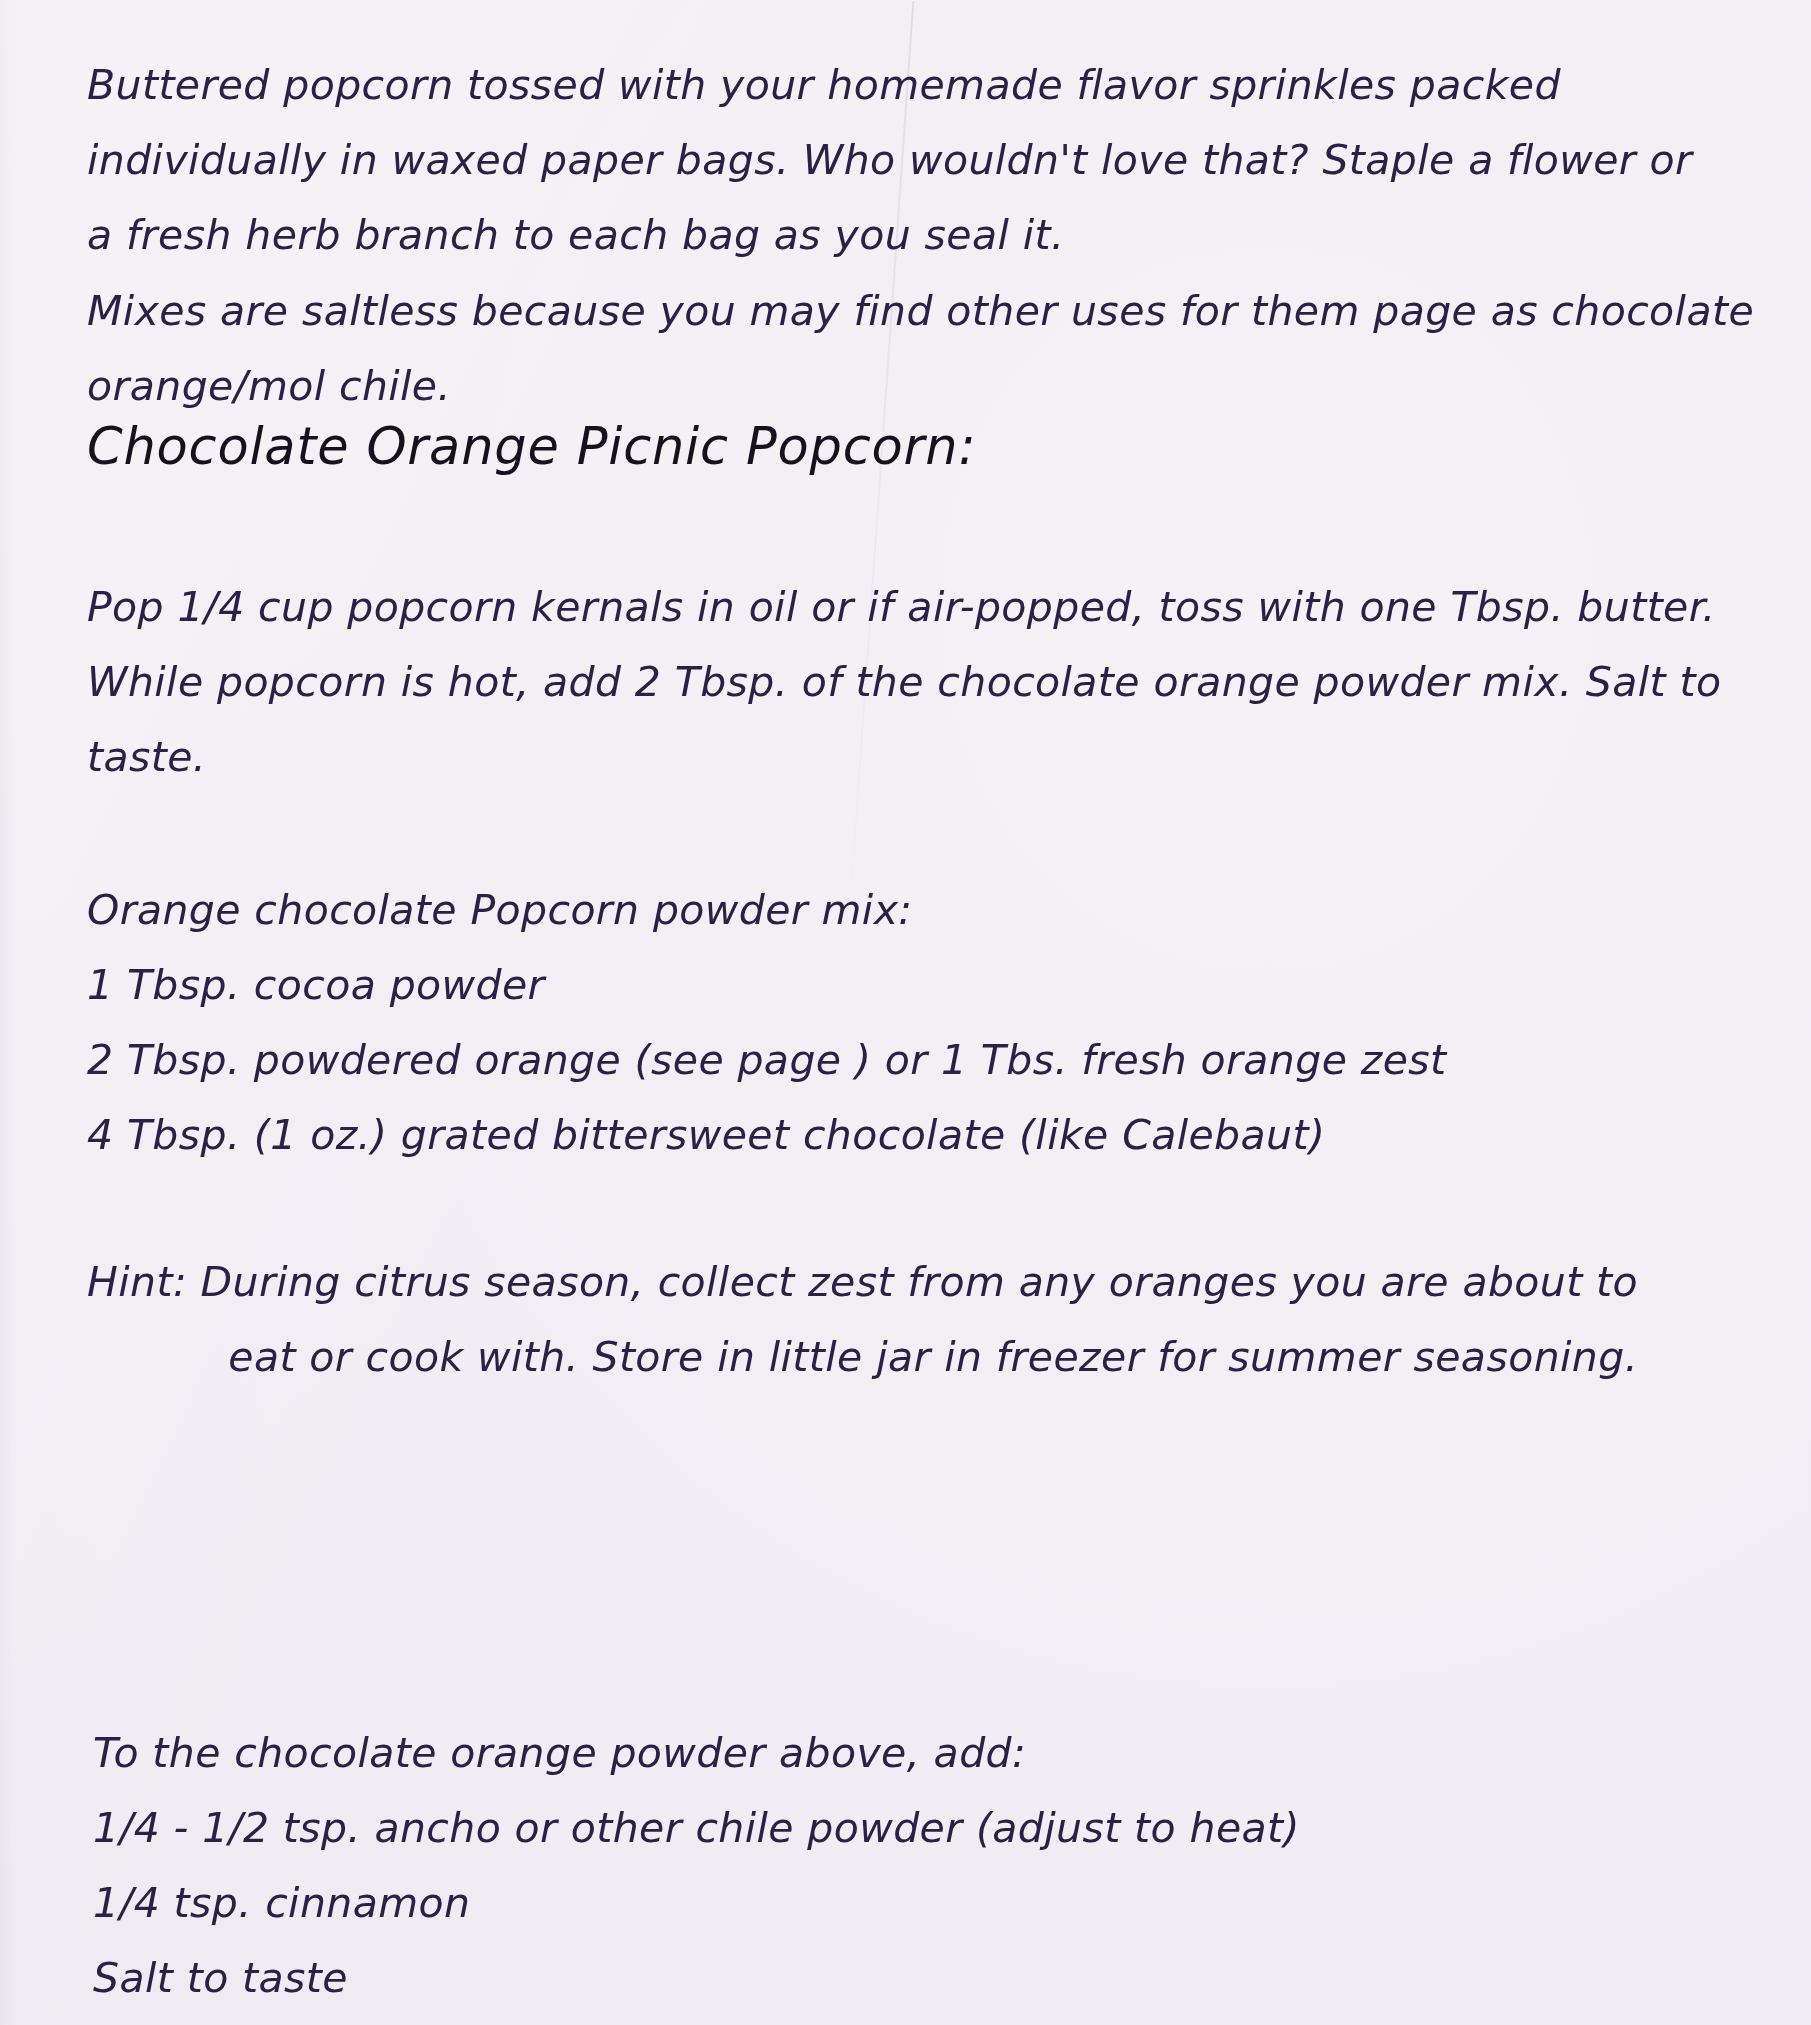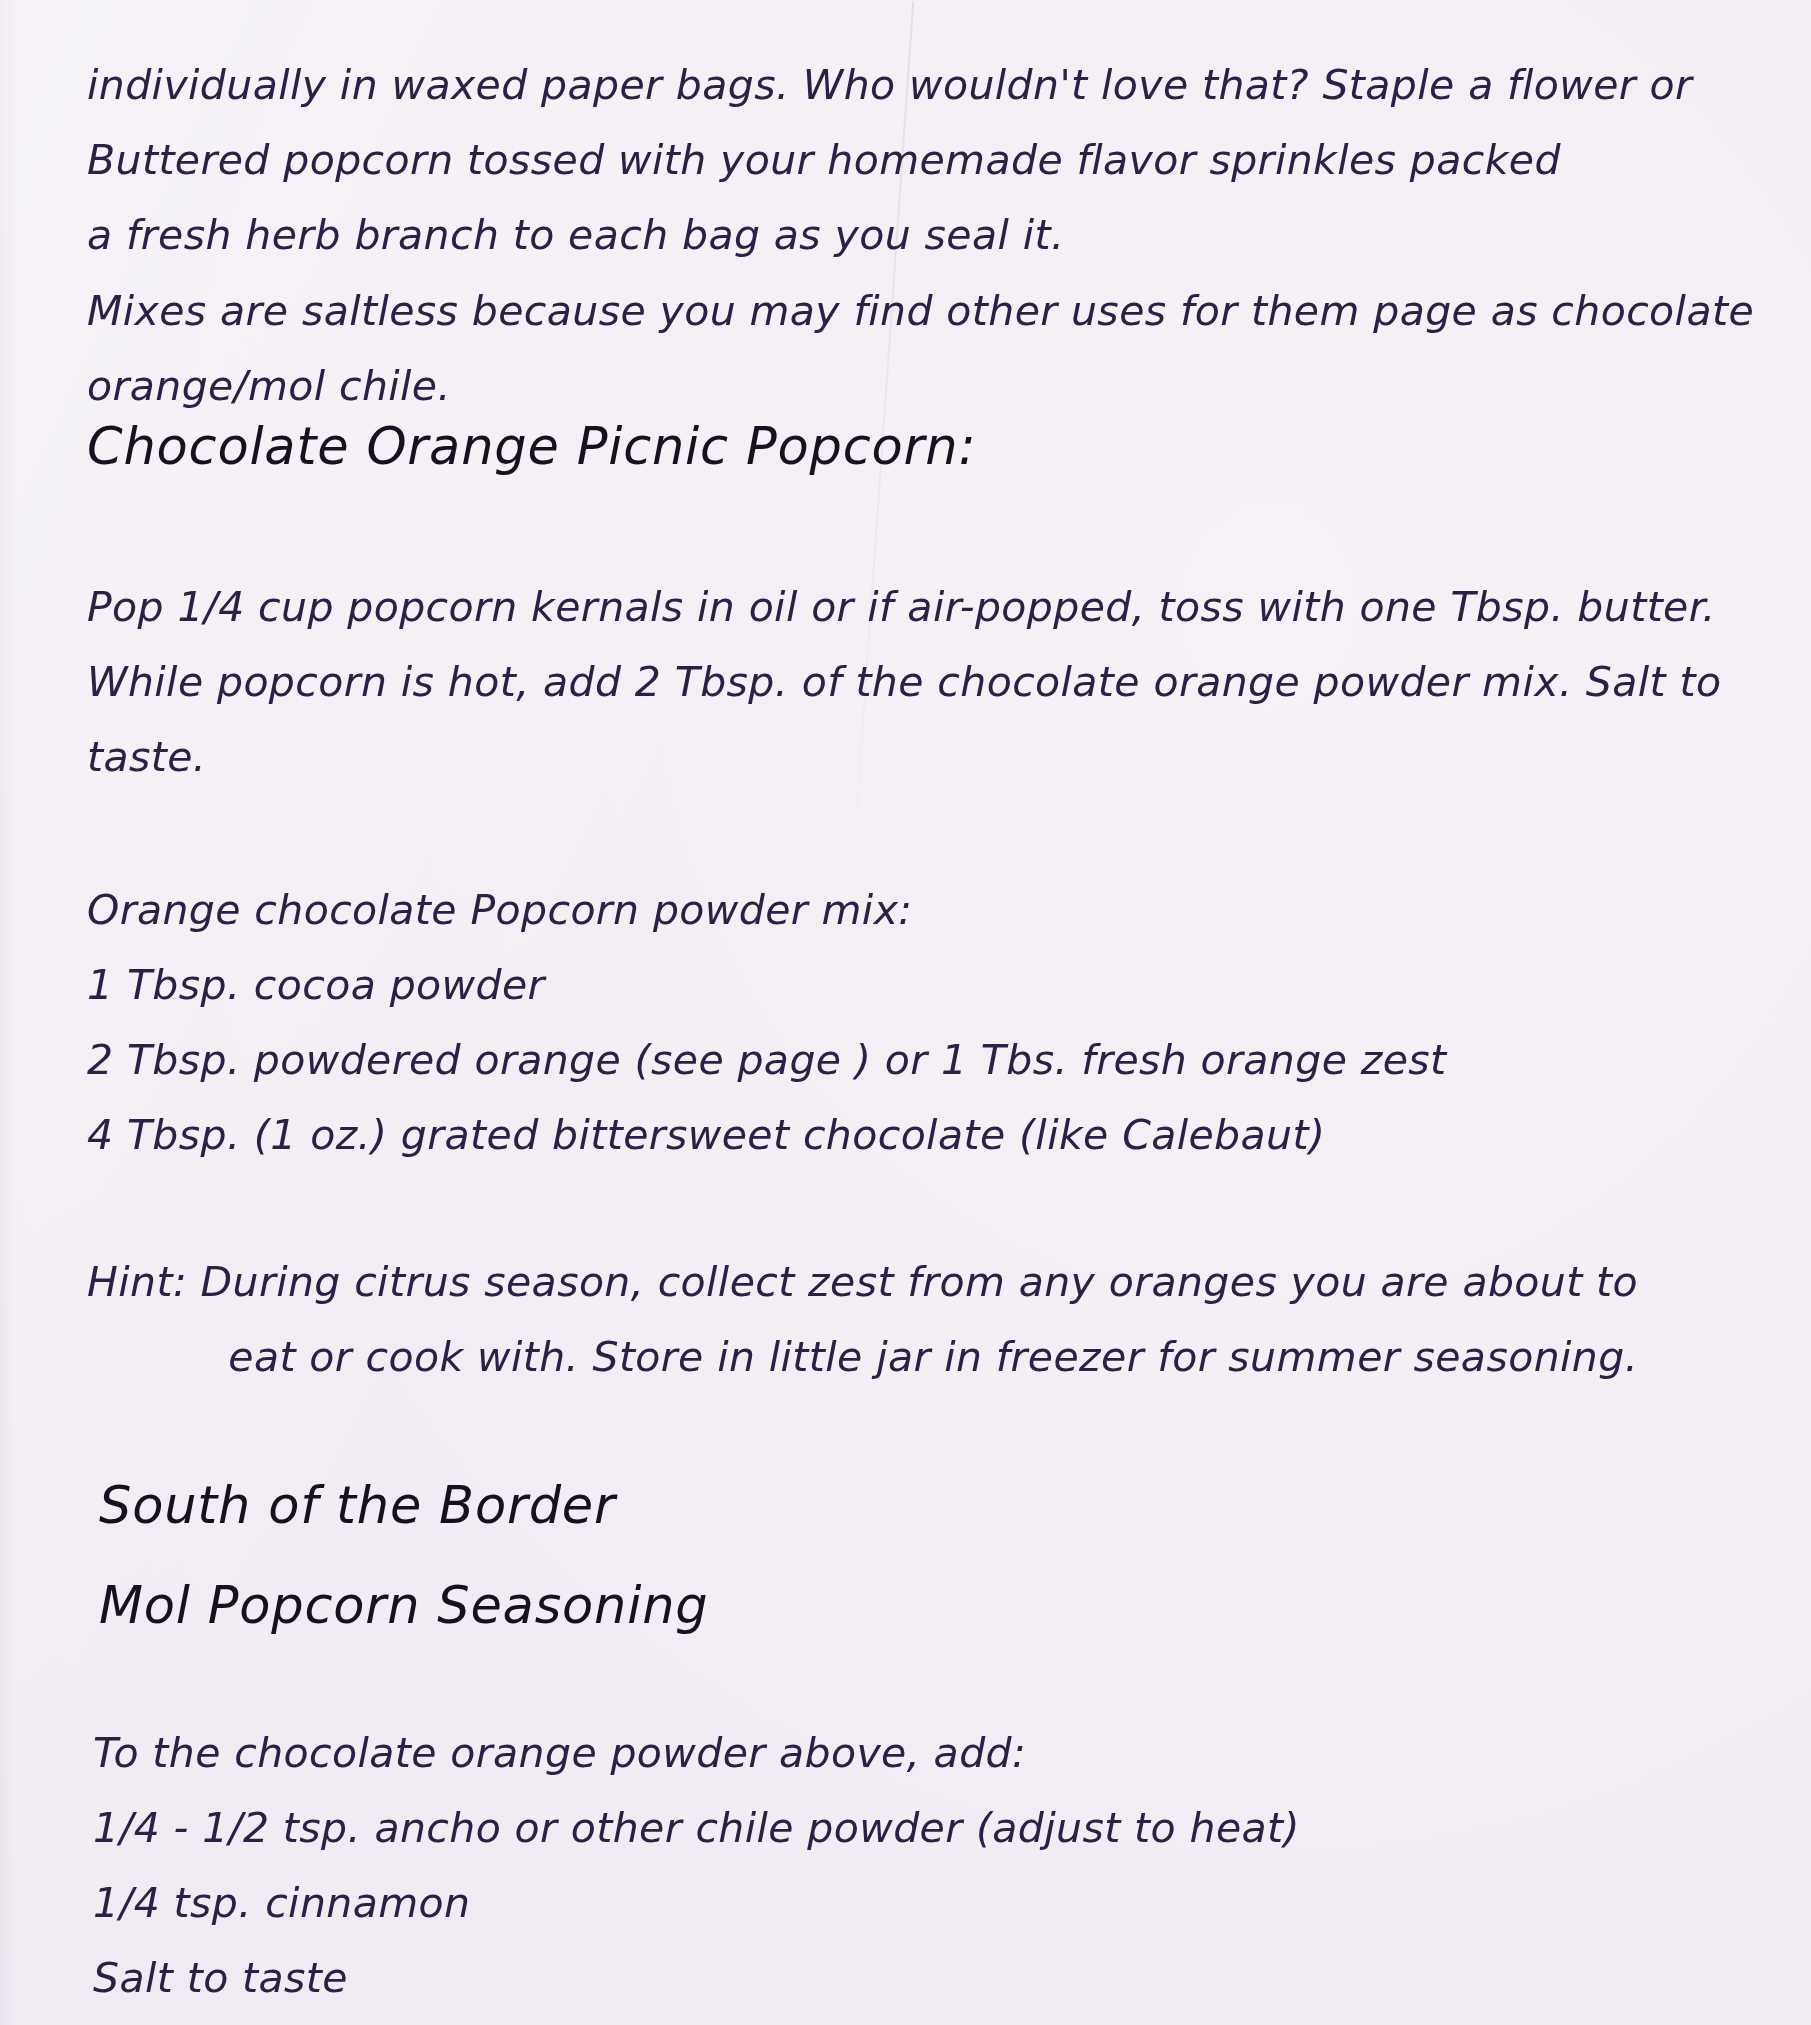--- a/index.html
+++ b/index.html
@@ -58,22 +58,22 @@
     line-height: 100px;
   }
 </style>
 </head>
 <body>
 
 <div class="page">
   <div class="crease"></div>
 
   <div class="body-text" style="top: 48px;">
+    <div class="line">Buttered popcorn tossed with your homemade flavor sprinkles packed</div>
     <div class="line">individually in waxed paper bags. Who wouldn't love that? Staple a flower or</div>
-    <div class="line">Buttered popcorn tossed with your homemade flavor sprinkles packed</div>
     <div class="line">a fresh herb branch to each bag as you seal it.</div>
   </div>
 
   <div class="body-text" style="top: 274px;">
     <div class="line">Mixes are saltless because you may find other uses for them page as chocolate</div>
     <div class="line">orange/mol chile.</div>
   </div>
 
   <div class="heading" style="top: 417px;">Chocolate Orange Picnic Popcorn:</div>
 
@@ -88,24 +88,20 @@
     <div class="line">1 Tbsp. cocoa powder</div>
     <div class="line">2 Tbsp. powdered orange (see page ) or 1 Tbs. fresh orange zest</div>
     <div class="line">4 Tbsp. (1 oz.) grated bittersweet chocolate (like Calebaut)</div>
   </div>
 
   <div class="body-text" style="top: 1245px; text-align: right;">
     <div class="line">Hint: During citrus season, collect zest from any oranges you are about to</div>
     <div class="line">eat or cook with. Store in little jar in freezer for summer seasoning.</div>
   </div>
 
-  <div class="heading heading-two-line" style="top: 1456px; left: 99px;">
-    <div>South of the Border</div>
-    <div>Mol Popcorn Seasoning</div>
-  </div>
 
   <div class="body-text" style="top: 1716px; left: 93px;">
     <div class="line">To the chocolate orange powder above, add:</div>
     <div class="line">1/4 - 1/2 tsp. ancho or other chile powder (adjust to heat)</div>
     <div class="line">1/4 tsp. cinnamon</div>
     <div class="line">Salt to taste</div>
   </div>
 </div>
 
 

